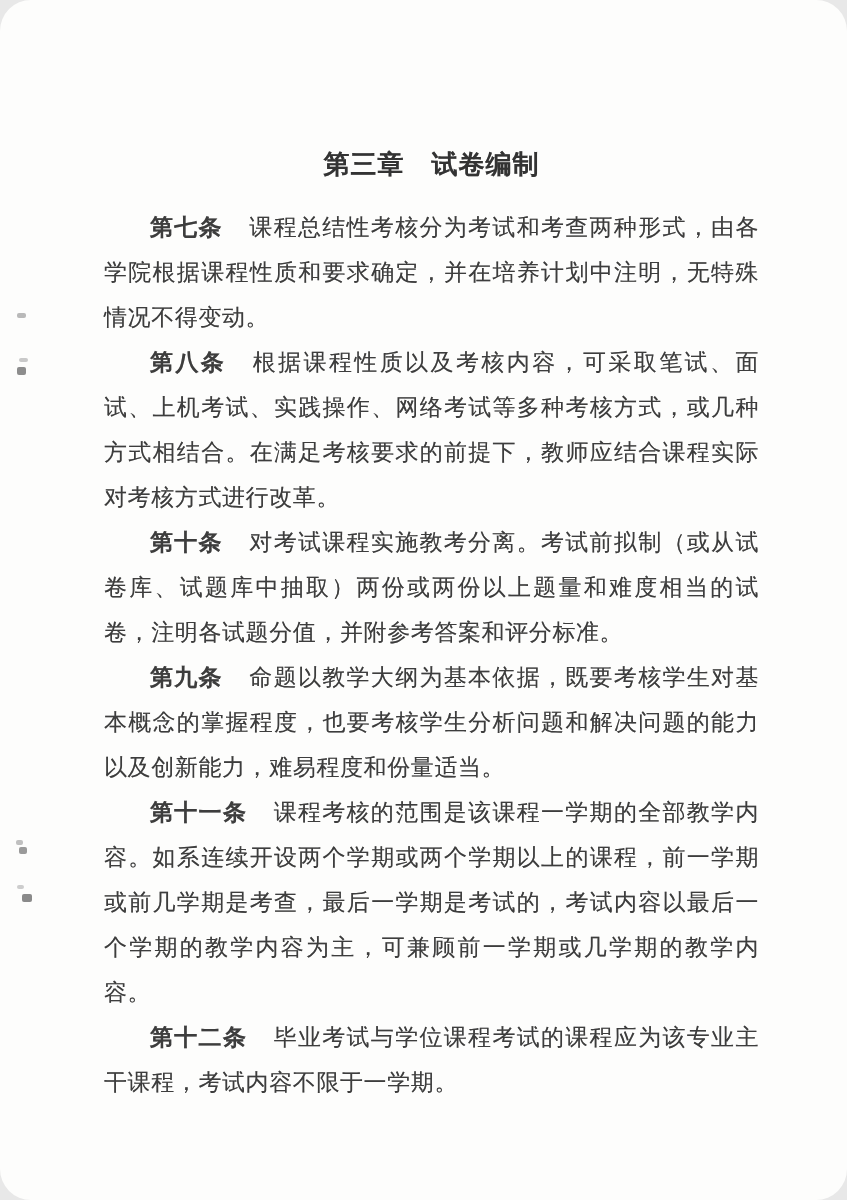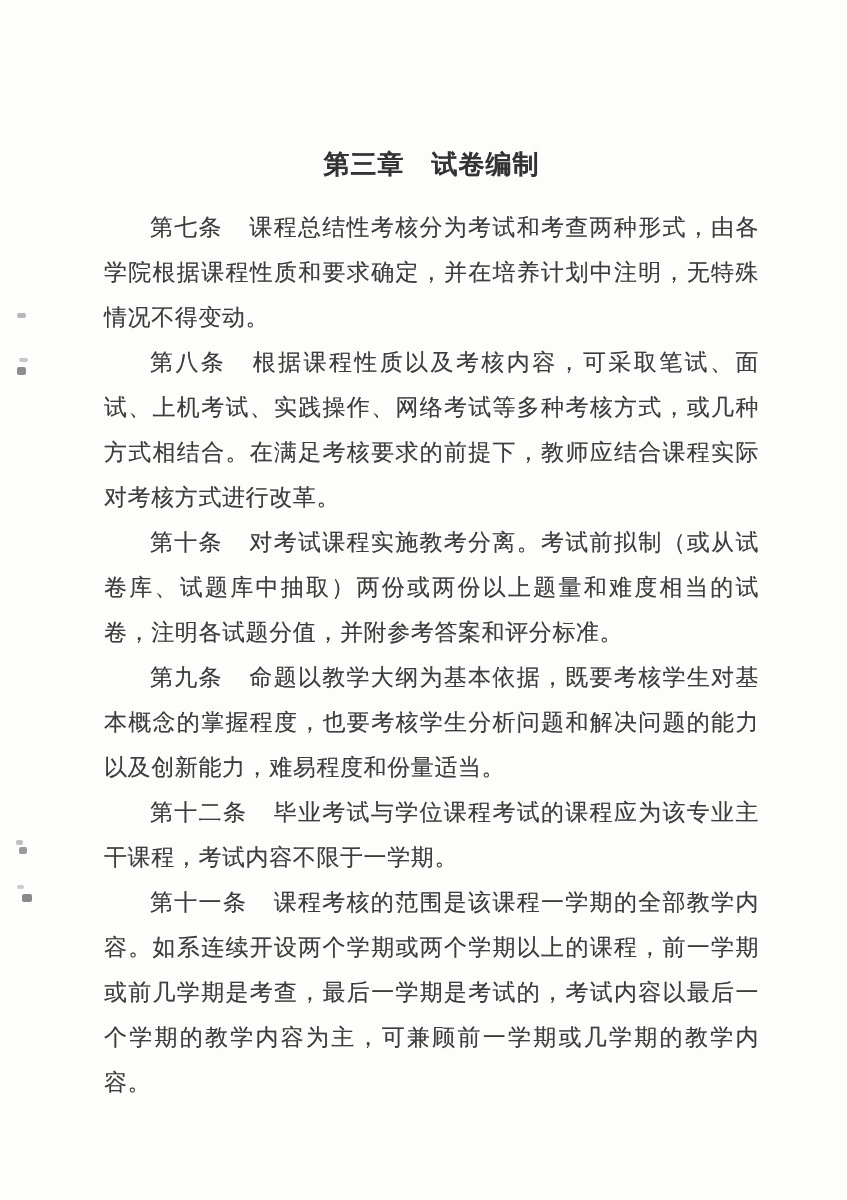--- a/index.html
+++ b/index.html
@@ -8,20 +8,21 @@
     background: #e8e8e8;
   }
   .page {
     position: relative;
     width: 847px;
     height: 1200px;
     margin: 0 auto;
     background: #fdfdfc;
     overflow: hidden;
     color: #3a3a3a;
+    border-radius: 31px;
   }
   .content {
     position: absolute;
     left: 104px;
     top: 0;
     width: 655px;
     padding-top: 142px;
   }
   .doc-title {
     margin: 0 0 18px 0;
@@ -40,20 +41,21 @@
     font-size: 23px;
     line-height: 45px;
     letter-spacing: 0.6px;
     text-align: justify;
     text-indent: 2em;
     color: #3d3d3d;
     text-shadow: 0 0 0.6px rgba(70,70,70,0.5);
   }
   .article .label {
     margin-right: 1.15em;
+    font-weight: bold;
   }
   .scan-artifact {
     position: absolute;
     border-radius: 2px;
     filter: blur(0.6px);
   }
   .a1 { left: 17px; top: 313px; width: 9px; height: 5px; background: #b9b9b9; }
   .a2 { left: 19px; top: 358px; width: 9px; height: 4px; background: #c9c9c9; }
   .a3 { left: 17px; top: 367px; width: 9px; height: 8px; background: #8d8d8d; }
   .a4 { left: 16px; top: 840px; width: 7px; height: 5px; background: #c0c0c0; }
@@ -79,18 +81,18 @@
     <h1 class="doc-title">第三章　试卷编制</h1>
 
     <p class="article"><span class="label">第七条</span><span>课程总结性考核分为考试和考查两种形式，由各学院根据课程性质和要求确定，并在培养计划中注明，无特殊情况不得变动。</span></p>
 
     <p class="article"><span class="label">第八条</span><span>根据课程性质以及考核内容，可采取笔试、面试、上机考试、实践操作、网络考试等多种考核方式，或几种方式相结合。在满足考核要求的前提下，教师应结合课程实际对考核方式进行改革。</span></p>
 
     <p class="article"><span class="label">第十条</span><span>对考试课程实施教考分离。考试前拟制（或从试卷库、试题库中抽取）两份或两份以上题量和难度相当的试卷，注明各试题分值，并附参考答案和评分标准。</span></p>
 
     <p class="article"><span class="label">第九条</span><span>命题以教学大纲为基本依据，既要考核学生对基本概念的掌握程度，也要考核学生分析问题和解决问题的能力以及创新能力，难易程度和份量适当。</span></p>
 
+    <p class="article"><span class="label">第十一条</span><span>课程考核的范围是该课程一学期的全部教学内容。如系连续开设两个学期或两个学期以上的课程，前一学期或前几学期是考查，最后一学期是考试的，考试内容以最后一个学期的教学内容为主，可兼顾前一学期或几学期的教学内容。</span></p>
+
     <p class="article"><span class="label">第十二条</span><span>毕业考试与学位课程考试的课程应为该专业主干课程，考试内容不限于一学期。</span></p>
-
-    <p class="article"><span class="label">第十一条</span><span>课程考核的范围是该课程一学期的全部教学内容。如系连续开设两个学期或两个学期以上的课程，前一学期或前几学期是考查，最后一学期是考试的，考试内容以最后一个学期的教学内容为主，可兼顾前一学期或几学期的教学内容。</span></p>
 
   </div>
 </div>
 
 </body></html>

